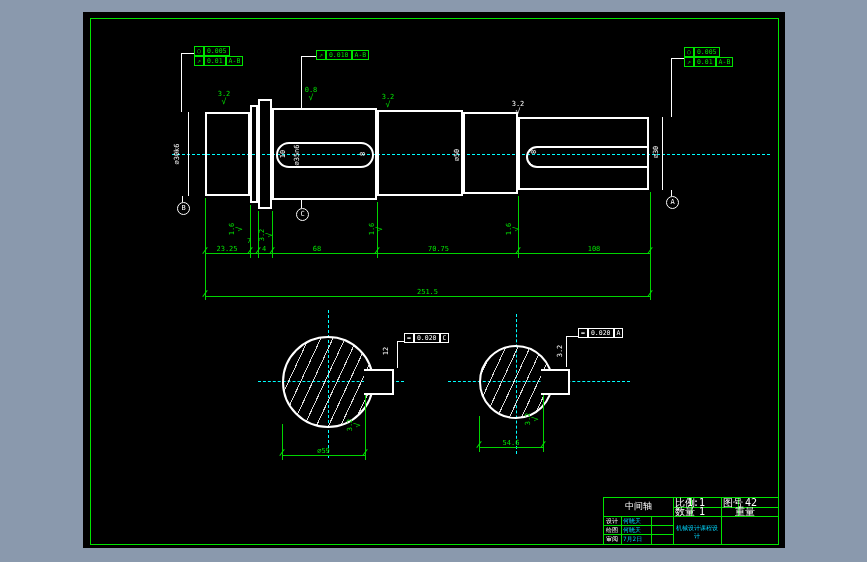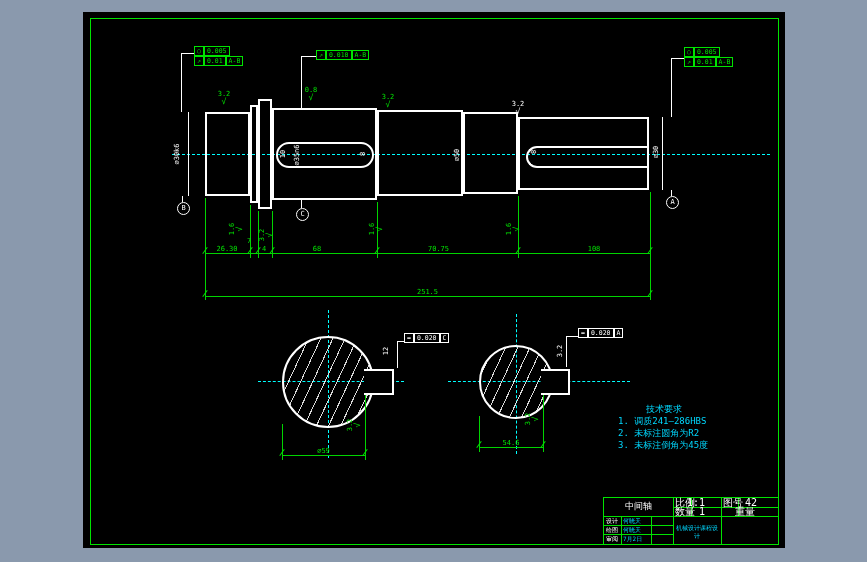--- a/index.html
+++ b/index.html
@@ -167,21 +167,21 @@
   <div class="tick" style="left:201px;top:250px;"></div>
     <div class="tick" style="left:246px;top:250px;"></div>
   <div class="tick" style="left:254px;top:250px;"></div>
     <div class="tick" style="left:268px;top:250px;"></div>
   <div class="tick" style="left:373px;top:250px;"></div>
     <div class="tick" style="left:514px;top:250px;"></div>
   <div class="tick" style="left:646px;top:250px;"></div>
   <div class="tick" style="left:201px;top:293px;"></div>
     <div class="tick" style="left:646px;top:293px;"></div>
 
-  <div class="gtext" style="left:205px;top:245px;width:44px;">26.30</div>
+  <div class="gtext" style="left:205px;top:245px;width:44px;">23.25</div>
   <div class="gtext" style="left:243px;top:237px;width:12px;">7</div>
   <div class="gtext" style="left:258px;top:245px;width:12px;">4</div>
   <div class="gtext" style="left:272px;top:245px;width:90px;">68</div>
   <div class="gtext" style="left:377px;top:245px;width:123px;">70.75</div>
   <div class="gtext" style="left:518px;top:245px;width:152px;">108</div>
   <div class="gtext" style="left:205px;top:288px;width:445px;">251.5</div>
 
   <div class="cvl" style="left:328px;top:310px;height:148px;"></div>
   <div class="chl" style="left:258px;top:381px;width:146px;"></div>
   <div class="hatchcirc" style="left:282px;top:336px;width:92px;height:92px;"></div>
@@ -225,26 +225,20 @@
   <div class="gvl" style="left:543px;top:395px;height:57px;"></div>
   <div class="ghl" style="left:479px;top:447px;width:64px;"></div>
   <div class="tick" style="left:475px;top:444px;"></div>
     <div class="tick" style="left:539px;top:444px;"></div>
   <div class="gtext" style="left:479px;top:439px;width:64px;">54.6</div>
   <div class="rough rot" style="left:524px;top:412px;">
     <span>3.2</span>
       <span class="ck">√</span>
     </div>
 
-  <div class="notes" style="left:618px;top:403px;">
-    <div style="padding-left:28px;">技术要求</div>
-    <div>1. 调质241—286HBS</div>
-    <div>2. 未标注圆角为R2</div>
-    <div>3. 未标注倒角为45度</div>
-  </div>
 
   <div class="tb" style="left:603px;top:497px;width:174px;height:46px;">
     <div class="bv" style="left:69px;top:0;height:46px;"></div>
     <div class="bv" style="left:117px;top:0;height:46px;"></div>
     <div class="bh" style="left:0;top:18px;width:174px;"></div>
     <div class="bh" style="left:69px;top:9px;width:105px;"></div>
     <div class="bv" style="left:87px;top:0;height:18px;"></div>
     <div class="bv" style="left:134px;top:0;height:18px;"></div>
     <div class="bv" style="left:17px;top:18px;height:28px;"></div>
     <div class="bv" style="left:47px;top:18px;height:28px;"></div>

